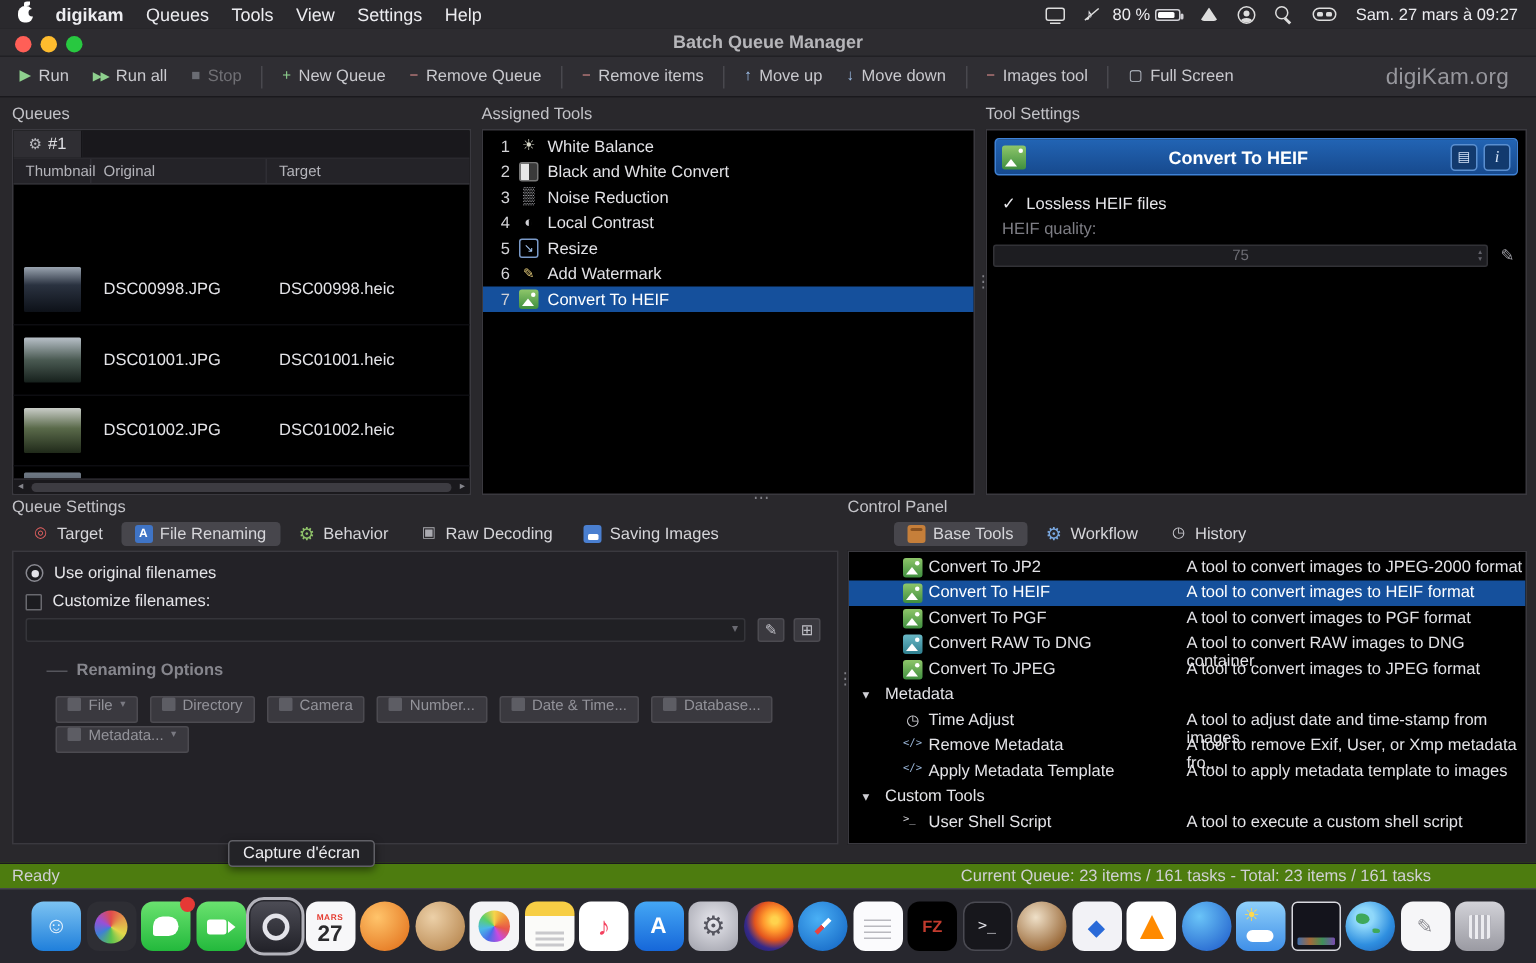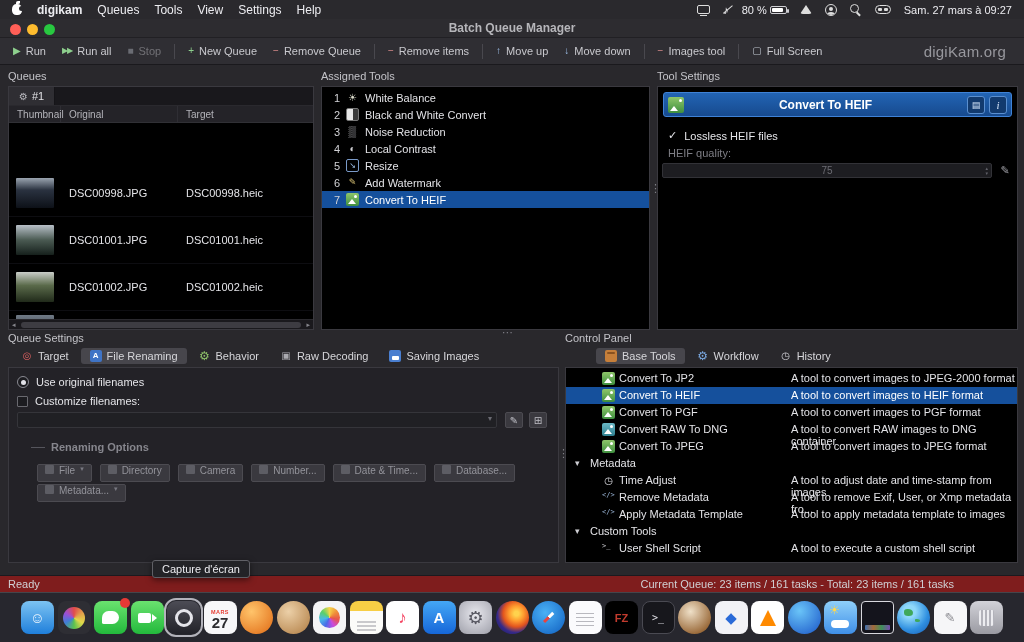--- a/index.html
+++ b/index.html
@@ -130,21 +130,21 @@
 .cpicon{position:absolute;left:36px;top:2px}
 .cpicon.glyph{width:13px;height:13px;display:flex;align-items:center;justify-content:center;font-size:10px;color:#cfcfd4}
 .cpicon.code{font-size:7px;color:#9ab6d8;font-family:"DejaVu Sans Mono",monospace}
 .cpicon.shell{font-size:7px;color:#cfcfd4;font-family:"DejaVu Sans Mono",monospace}
 .cplabel{position:absolute;left:53px;top:2px}
 .cplabel.grp{left:24px}
 .cpdesc{position:absolute;left:225px;top:2px}
 
 .split{position:absolute;color:#808087;font-size:11px;line-height:1}
 
-.statusbar{position:absolute;top:575px;left:0;right:0;height:17px;background:#7f1d1d;border-top:1px solid #1b1a1f;color:#d0d0d4;line-height:17px}
+.statusbar{position:absolute;top:575px;left:0;right:0;height:17px;background:#4d7c0f;border-top:1px solid #1b1a1f;color:#d0d0d4;line-height:17px}
 .sb-l{position:absolute;left:8px}
 .sb-r{position:absolute;right:70px}
 
 .tooltip{position:absolute;left:152px;top:560px;padding:2px 9px;background:#232327;border:1px solid #606066;border-radius:3px;color:#ececf0;font-size:11px;z-index:60;box-shadow:0 2px 6px rgba(0,0,0,.5)}
 
 .dock{position:absolute;left:0;right:0;bottom:0;height:50px;background:rgba(52,52,60,.62);border-top:1px solid rgba(255,255,255,.14);display:flex;align-items:center;justify-content:center;gap:3.5px;z-index:10}
 .di{width:33px;height:33px;border-radius:8px;position:relative;display:flex;align-items:center;justify-content:center;font-size:15px;color:#fff;flex:0 0 auto}
 .dsel{outline:2px solid rgba(205,205,212,.85);outline-offset:1px;border-radius:9px}
 .d-finder{background:linear-gradient(180deg,#7cc3f2,#1f7fdb);color:#eaf4fd;font-size:15px}
 .d-launchpad{background:#2e2e34}

